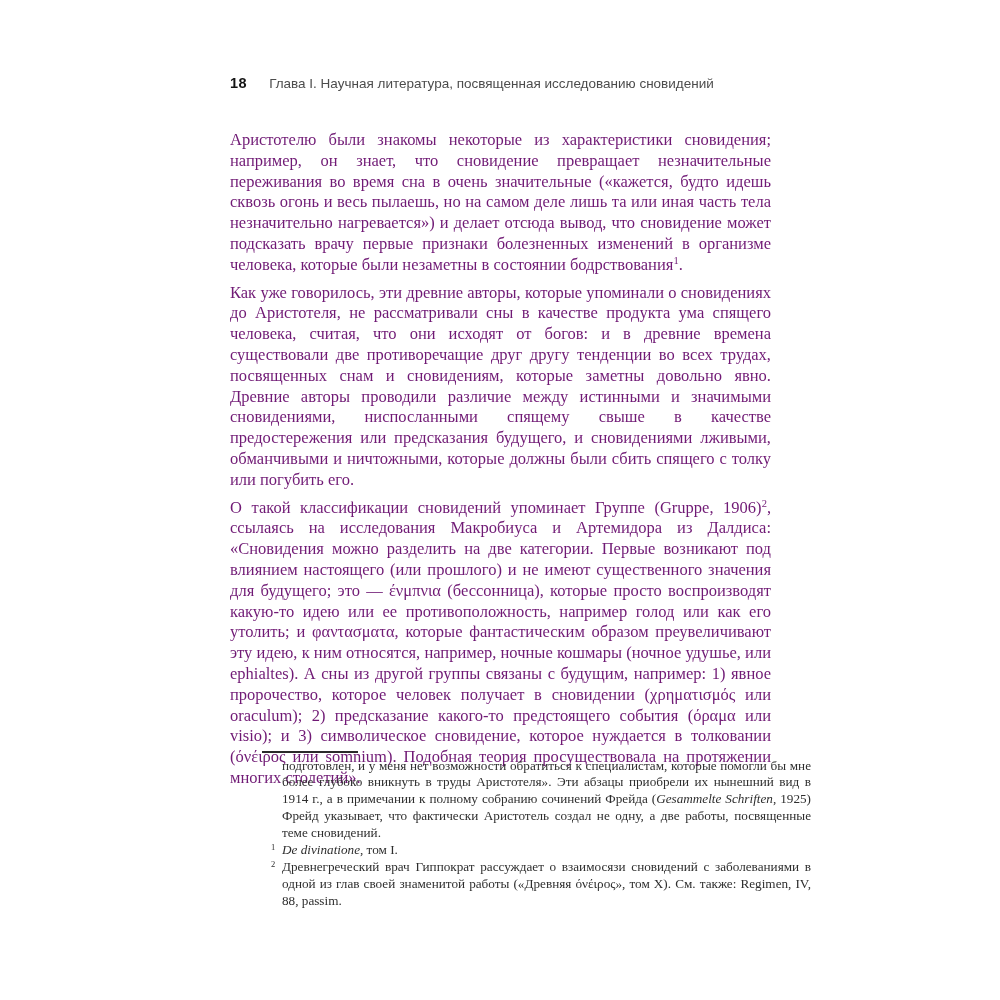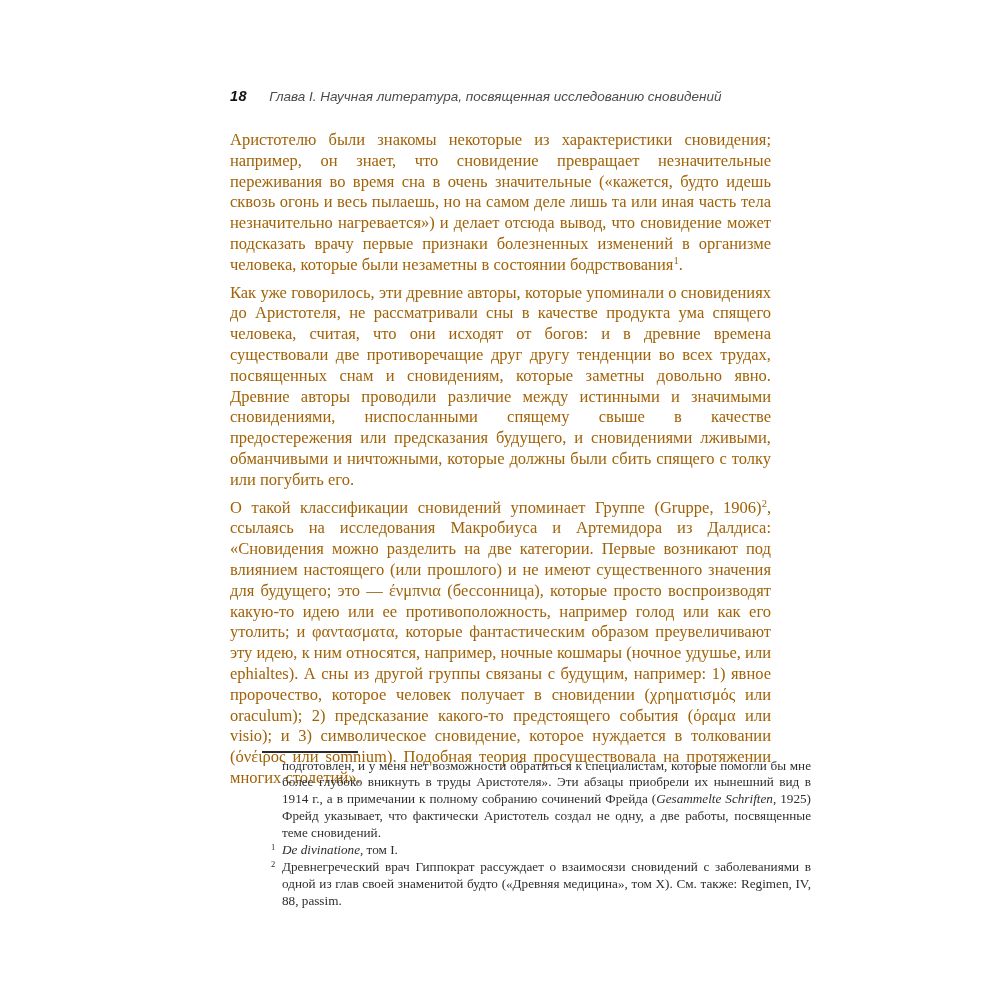--- a/index.html
+++ b/index.html
@@ -4,34 +4,33 @@
 <style>
   html,body{margin:0;padding:0;background:#ffffff;}
   .page{
     position:relative;
     width:1000px;height:1000px;
     background:#ffffff;
     font-family:"Liberation Serif","DejaVu Serif",serif;
     overflow:hidden;
   }
   .running-header{
-    position:absolute;left:230px;top:88px;width:541px;
+    position:absolute;left:230px;top:75px;width:541px;
     font-family:"Liberation Sans","DejaVu Sans",sans-serif;
     font-size:13.5px;line-height:16px;color:#4c4c4c;
     white-space:nowrap;
-    font-style:italic;
   }
   .page-num{
     font-weight:700;color:#141414;font-size:14.5px;
     display:inline-block;margin-right:22px;
     letter-spacing:0.5px;
   }
   .body-col{
     position:absolute;left:230px;top:130px;width:541px;
-    font-size:16.5px;line-height:20.8px;color:#a16207;
+    font-size:16.5px;line-height:20.8px;color:#701a75;
     text-align:justify;
   }
   .body-col p{margin:0 0 7px 0;}
   .body-col sup{font-size:10.5px;line-height:0;vertical-align:super;}
   .footnotes{
     position:absolute;left:230px;top:751px;width:541px;
     font-size:13.2px;line-height:16.9px;color:#2e2e2e;
     text-align:justify;
     margin-left:40px;
   }
@@ -65,17 +64,17 @@
     <div class="fn-rule"></div>
     <div class="fn">
       <span class="fn-text"><span>подготовлен, и у меня нет возможности обратиться к специалистам, которые помогли бы мне более глубоко вникнуть в труды Аристотеля». Эти абзацы приобрели их нынешний вид в 1914 г., а в примечании к полному собранию сочинений Фрейда (</span><i>Gesammelte Schriften</i><span>, 1925) Фрейд указывает, что фактически Аристотель создал не одну, а две работы, посвященные теме сновидений.</span></span>
     </div>
     <div class="fn">
       <span class="fn-marker">1</span>
       <span class="fn-text"><i>De divinatione</i><span>, том I.</span></span>
     </div>
     <div class="fn">
       <span class="fn-marker">2</span>
-      <span class="fn-text"><span>Древнегреческий врач Гиппократ рассуждает о взаимосязи сновидений с заболеваниями в одной из глав своей знаменитой будто («Древняя медицина», том X). См. также: Regimen, IV, 88, passim.</span></span>
+      <span class="fn-text"><span>Древнегреческий врач Гиппократ рассуждает о взаимосязи сновидений с заболеваниями в одной из глав своей знаменитой работы («Древняя όνέιρος», том X). См. также: Regimen, IV, 88, passim.</span></span>
     </div>
   </div>
 
 </div>
 
 </body></html>

